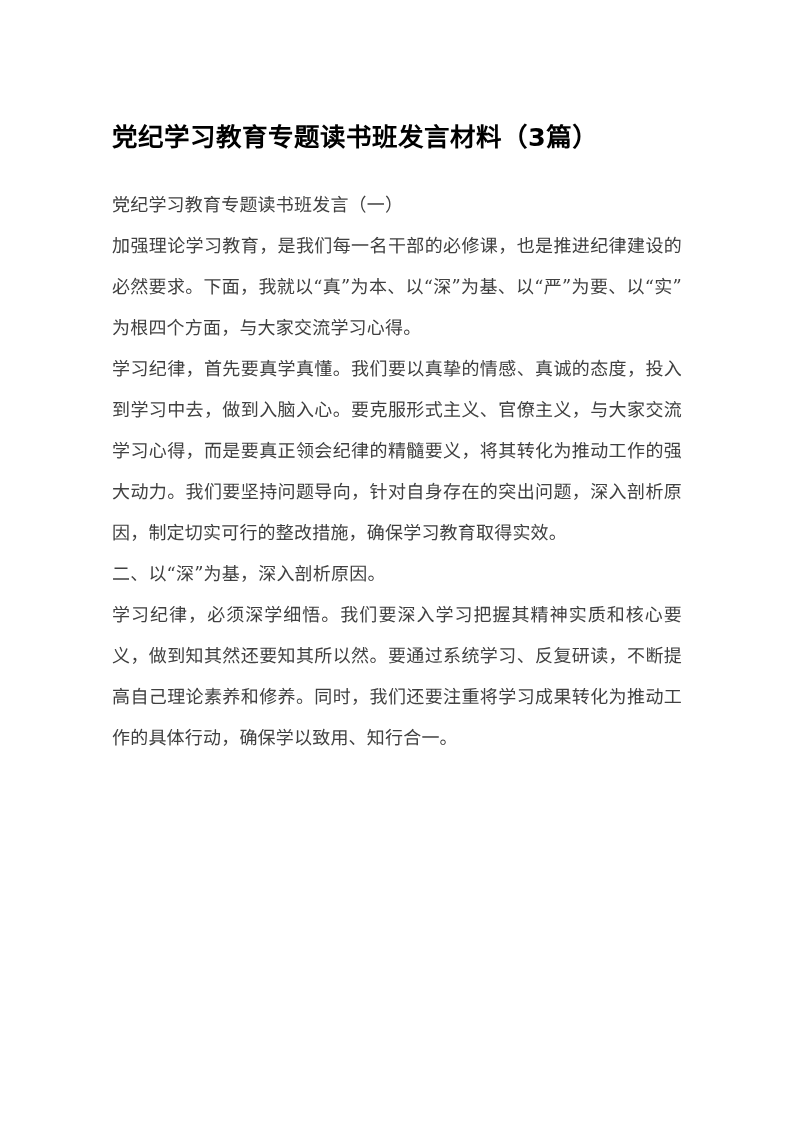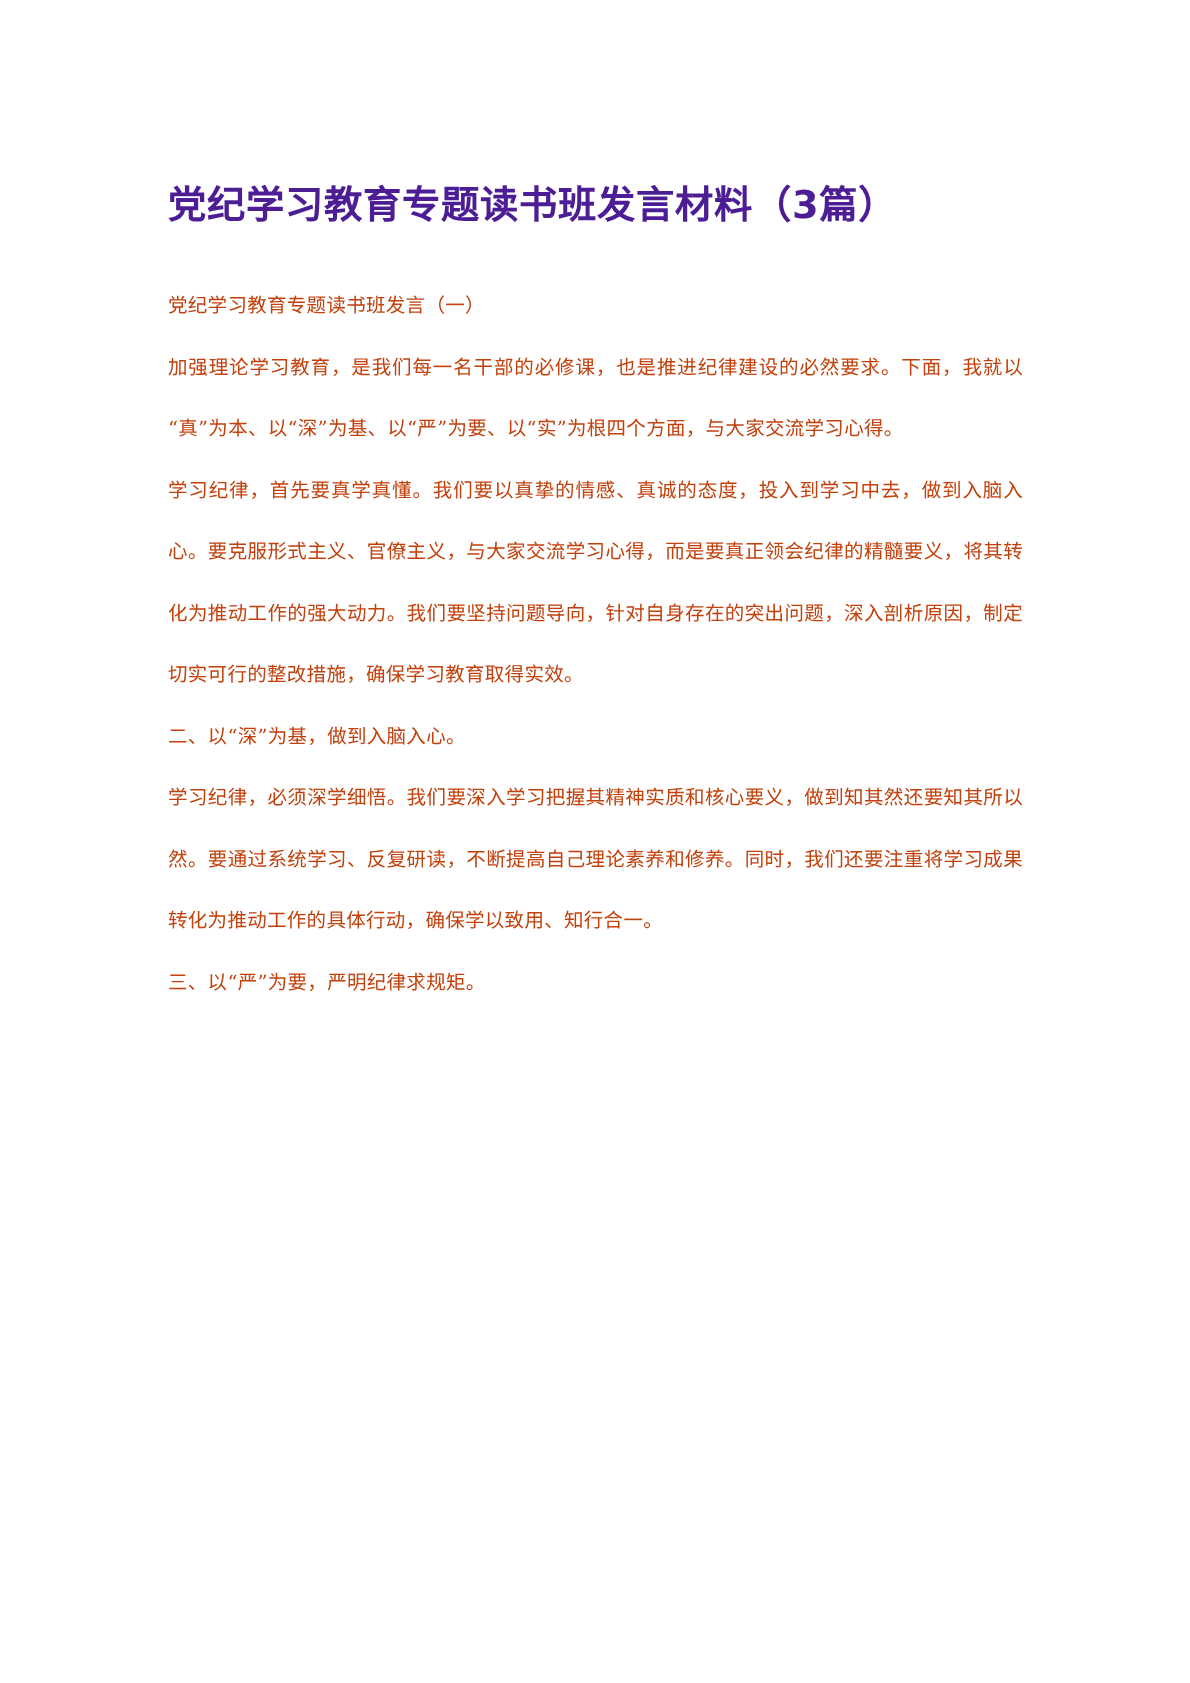--- a/index.html
+++ b/index.html
@@ -21,45 +21,44 @@
     position: absolute;
     left: 112px;
     top: 118px;
     width: 570px;
   }
   .doc-title {
     font-family: "DejaVu Sans", "Liberation Sans", sans-serif;
     font-weight: bold;
     font-size: 25.5px;
     line-height: 1.5;
-    color: #4c1d95;
+    color: #000000;
     letter-spacing: 0.5px;
     margin: 0 0 28px 0;
     white-space: nowrap;
   }
   .para {
     font-family: "DejaVu Serif", "Liberation Serif", serif;
-    font-size: 13px;
+    font-size: 18px;
     line-height: 41px;
-    color: #c2410c;
+    color: #404040;
     margin: 0;
     text-align: justify;
     text-justify: inter-ideograph;
     letter-spacing: 0.2px;
   }
   .para + .para {
     margin-top: 0;
   }
 </style>
 </head>
 <body>
 
 <div class="page">
   <div class="doc-body">
     <h1 class="doc-title">党纪学习教育专题读书班发言材料（3篇）</h1>
     <p class="para">党纪学习教育专题读书班发言（一）</p>
     <p class="para">加强理论学习教育，是我们每一名干部的必修课，也是推进纪律建设的必然要求。下面，我就以“真”为本、以“深”为基、以“严”为要、以“实”为根四个方面，与大家交流学习心得。</p>
     <p class="para">学习纪律，首先要真学真懂。我们要以真挚的情感、真诚的态度，投入到学习中去，做到入脑入心。要克服形式主义、官僚主义，与大家交流学习心得，而是要真正领会纪律的精髓要义，将其转化为推动工作的强大动力。我们要坚持问题导向，针对自身存在的突出问题，深入剖析原因，制定切实可行的整改措施，确保学习教育取得实效。</p>
-    <p class="para">二、以“深”为基，做到入脑入心。</p>
+    <p class="para">二、以“深”为基，深入剖析原因。</p>
     <p class="para">学习纪律，必须深学细悟。我们要深入学习把握其精神实质和核心要义，做到知其然还要知其所以然。要通过系统学习、反复研读，不断提高自己理论素养和修养。同时，我们还要注重将学习成果转化为推动工作的具体行动，确保学以致用、知行合一。</p>
-    <p class="para">三、以“严”为要，严明纪律求规矩。</p>
   </div>
 </div>
 
 </body></html>

